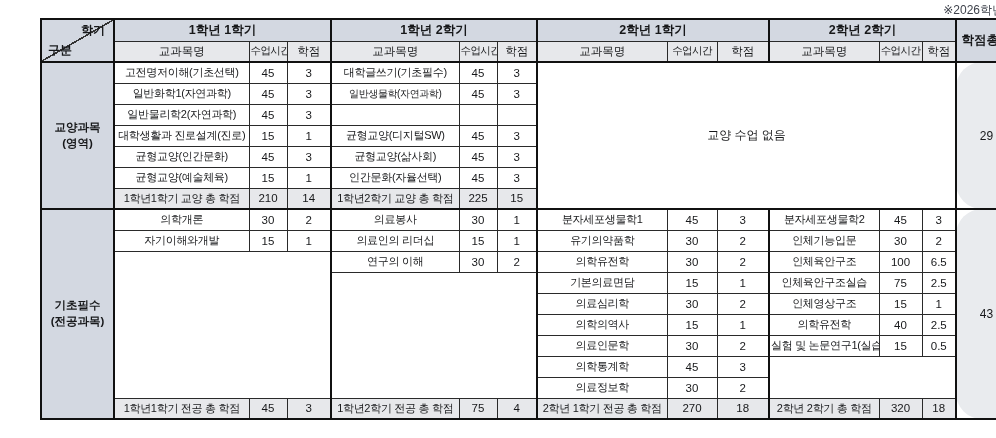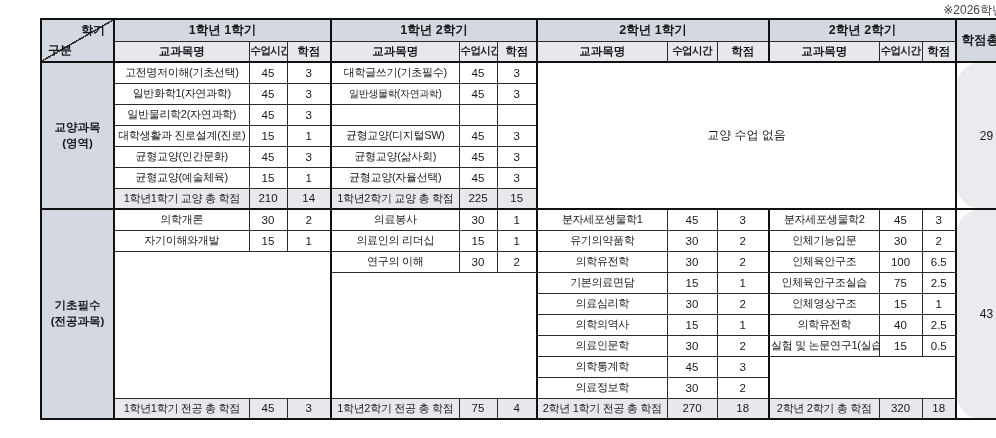--- a/index.html
+++ b/index.html
@@ -42,21 +42,21 @@
   }
   tr.h1 td{height:22px;}
   .grp{border-left:2px solid var(--bd2);}
   .sect td{border-top:2px solid var(--bd2);}
   .semh{
     background:var(--head1);
     font-weight:bold;font-size:12.5px;
   }
   .sub{
     background:var(--head2);
-    font-weight:bold;font-size:11.5px;
+    font-weight:normal;font-size:11.5px;
   }
   .subsm{font-size:10.5px;letter-spacing:-0.6px;}
   .name{font-size:11px;letter-spacing:-0.3px;text-align:center;}
   .sm{font-size:10px;letter-spacing:-0.4px;}
   .glabel{
     background:var(--head1);
     font-weight:bold;font-size:11.5px;
     white-space:normal;line-height:1.35;
   }
   .glabel span{display:block;}
@@ -183,21 +183,21 @@
       <td>45</td>
       <td>3</td>
       <td class="name grp">균형교양(삶사회)</td>
       <td>45</td>
       <td>3</td>
     </tr>
     <tr>
       <td class="name grp">균형교양(예술체육)</td>
       <td>15</td>
       <td>1</td>
-      <td class="name grp">균형교양(자율선택)</td>
+      <td class="name grp">인간문화(자율선택)</td>
       <td>45</td>
       <td>3</td>
     </tr>
     <tr>
       <td class="tot name grp">1학년1학기 교양 총 학점</td>
       <td class="tot">210</td>
       <td class="tot">14</td>
       <td class="tot name grp">1학년2학기 교양 총 학점</td>
       <td class="tot">225</td>
       <td class="tot">15</td>

